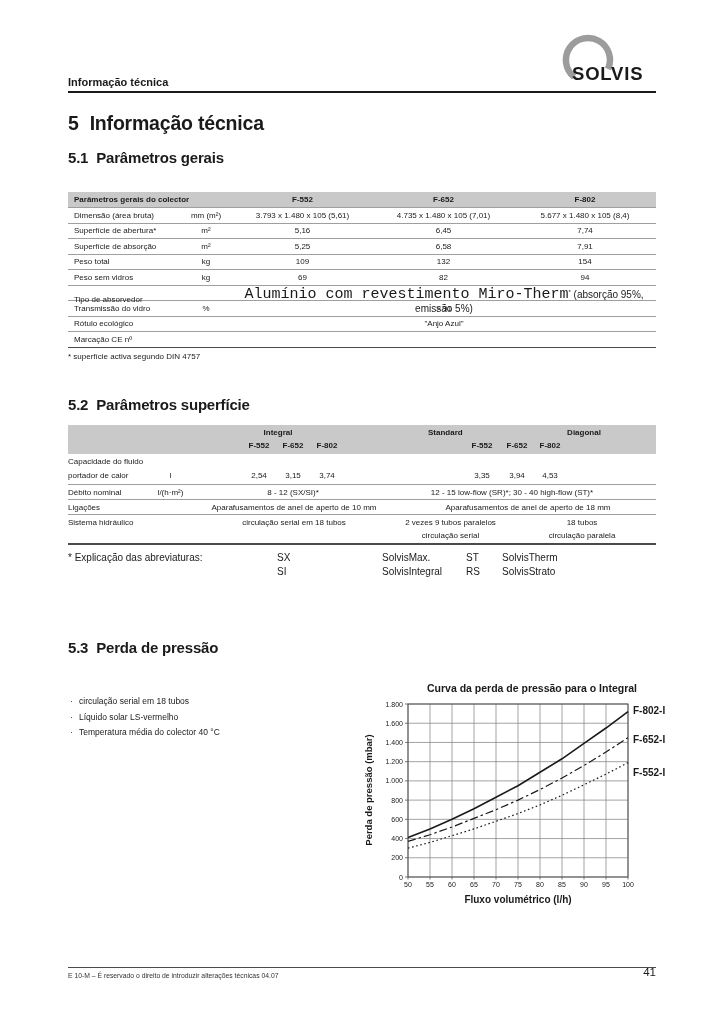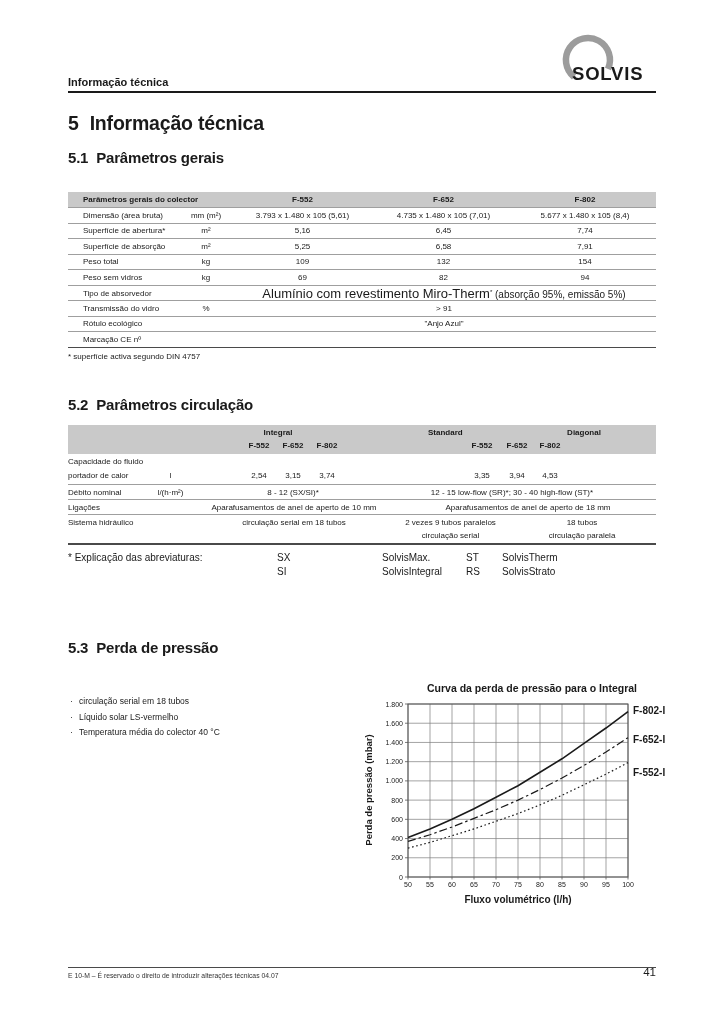--- a/index.html
+++ b/index.html
@@ -16,26 +16,26 @@
   .h2 { font-size:15px; font-weight:bold; letter-spacing:-0.2px; }
   .h-num { display:inline-block; }
   .h1 .h-title { margin-left:11px; }
   .h2 .h-title { margin-left:8px; }
 
   
   .t1 { left:68px; top:192px; width:588px; font-size:8px; }
   .t1row { display:grid; grid-template-columns:112px 52px 141px 141px 142px;
            height:15.5px; align-items:center; border-bottom:1px solid #9f9f9f; }
   .t1head { background:#c9c9c9; height:16px; font-weight:bold; }
-  .t1 .lab { padding-left:15px; }
+  .t1 .lab { padding-left:6px; }
   .c { text-align:center; }
   .sp2 { grid-column:1/3; }
   .sp35 { grid-column:3/6; text-align:center; }
   .t1row.last { border-bottom:1.5px solid #4a4a4a; }
-  .abs-main { font-size:13px; }
+  .abs-main { font-size:15px;font-family:Liberation Mono, monospace; }
   .abs-note { font-size:10px; }
   sup { font-size:6px; vertical-align:super; line-height:0; }
   .fn { font-size:8px; }
 
   
   .t2 { left:68px; top:425px; width:588px; height:112px; font-size:8px; }
   .t2 > span, .t2 > div.txt { position:absolute; display:block; }
   .t2 .hbg { position:absolute; left:0; top:0; width:588px; height:29px; background:#c9c9c9; }
   .t2 .bold { font-weight:bold; }
   .t2 .ctr { text-align:center; }
@@ -141,21 +141,21 @@
       <div class="sp35">"Anjo Azul"</div>
     </div>
     <div class="t1row last">
       <div class="lab">Marcação CE nº</div>
       <div class="c"></div>
     </div>
   </div>
   <div class="abs fn" style="left:68px; top:352px;">* superfície activa segundo DIN 4757</div>
 
   <div class="abs h2" style="left:68px; top:396px;">
-    <span class="h-num">5.2</span><span class="h-title">Parâmetros circulação</span>
+    <span class="h-num">5.2</span><span class="h-title">Parâmetros superfície</span>
   </div>
 
   <div class="abs t2">
     <div class="hbg"></div>
     <span class="bold ctr" style="left:155px; top:3px; width:110px;">Integral</span>
     <span class="bold" style="left:360px; top:3px;">Standard</span>
     <span class="bold ctr" style="left:458px; top:3px; width:116px;">Diagonal</span>
     <span class="bold ctr" style="left:171px; top:15.5px; width:40px;">F-552</span>
     <span class="bold ctr" style="left:205px; top:15.5px; width:40px;">F-652</span>
     <span class="bold ctr" style="left:239px; top:15.5px; width:40px;">F-802</span>

